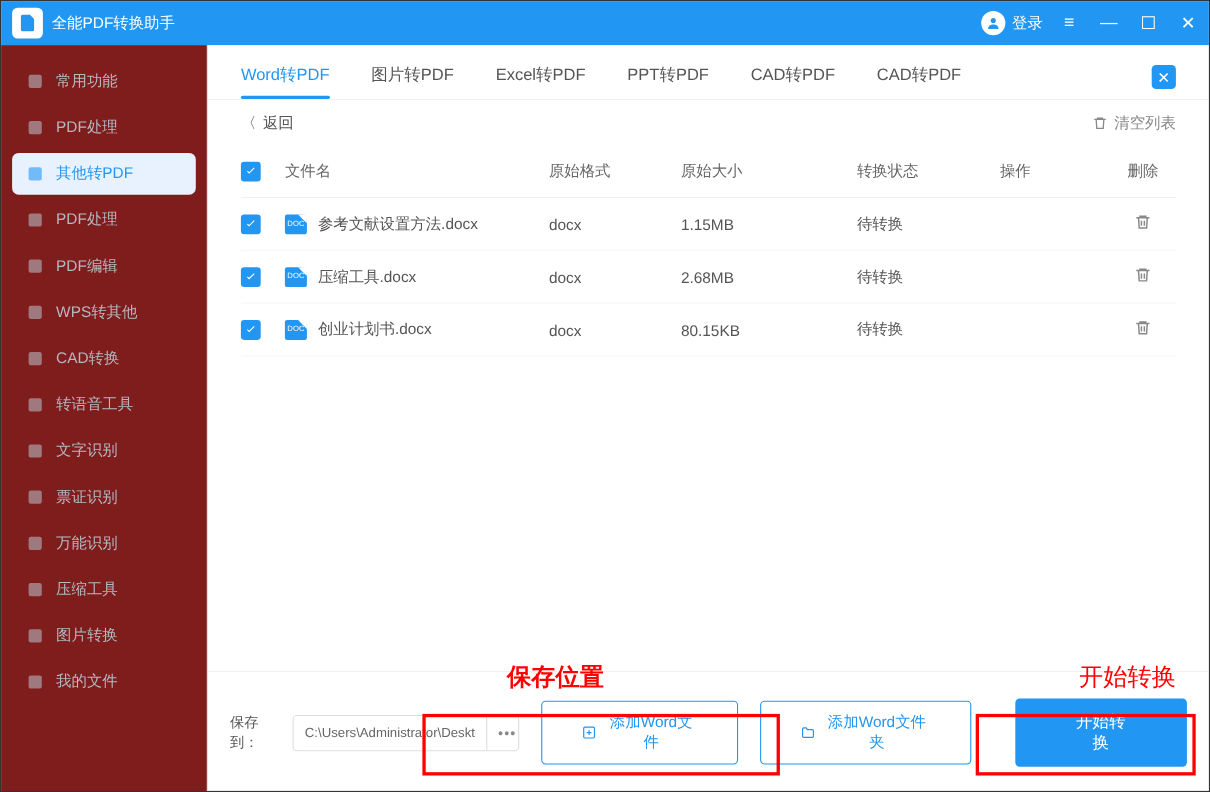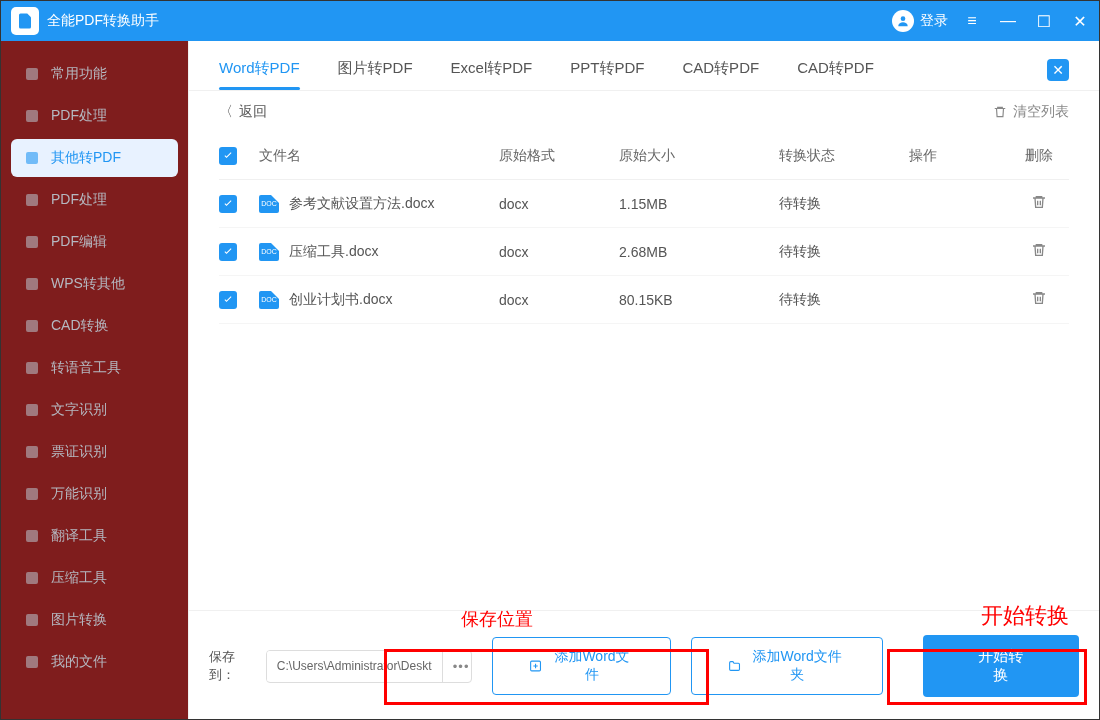--- a/index.html
+++ b/index.html
@@ -38,21 +38,21 @@
     .table-header { color: #666; border-bottom: 1px solid #f0f0f0; }
     .table-row { border-bottom: 1px solid #f5f5f5; }
     .checkbox { width: 18px; height: 18px; border-radius: 3px; background: #2196f3; display: flex; align-items: center; justify-content: center; cursor: pointer; }
     .checkbox svg { width: 12px; height: 12px; fill: #fff; }
     .file-name { display: flex; align-items: center; gap: 10px; }
     .file-icon { width: 20px; height: 18px; background: #2196f3; border-radius: 2px; display: flex; align-items: center; justify-content: center; color: #fff; font-size: 7px; line-height: 1; position: relative; }
     .file-icon::before { content: ''; position: absolute; top: 0; right: 0; border-width: 4px; border-style: solid; border-color: #fff #fff transparent transparent; }
     .delete-icon { cursor: pointer; color: #888; justify-self: center; }
     
     .annotations { position: absolute; pointer-events: none; }
-    .anno-1 { left: 272px; bottom: 90px; color: #ff0000; font-size: 18px; font-weight: 400; }
+    .anno-1 { left: 272px; bottom: 90px; color: #ff0000; font-size: 22px; font-weight: 700; }
     .anno-2 { right: 30px; bottom: 90px; color: #ff0000; font-size: 22px; font-weight: 400; }
     .box-red { position: absolute; border: 3px solid #ff0000; pointer-events: none; }
     .box-1 { left: 195px; bottom: 16px; width: 325px; height: 56px; }
     .box-2 { right: 12px; bottom: 16px; width: 200px; height: 56px; }
     
     .bottom-bar { display: flex; align-items: center; gap: 20px; padding: 24px 20px; border-top: 1px solid #f0f0f0; }
     .save-section { display: flex; align-items: center; gap: 8px; font-size: 13px; color: #555; }
     .save-path { display: flex; align-items: center; border: 1px solid #ddd; border-radius: 4px; overflow: hidden; }
     .save-path input { border: none; padding: 8px 10px; width: 180px; font-size: 12px; color: #666; outline: none; }
     .save-path .more { padding: 8px 10px; border-left: 1px solid #ddd; color: #888; cursor: pointer; font-size: 13px; letter-spacing: 1px; }
@@ -176,28 +176,20 @@
           </svg>
         </span>
         <span>万能识别</span>
       </div>
       <div class="sidebar-item">
         <span class="icon">
           <svg width="16" height="16" viewBox="0 0 24 24" fill="currentColor">
             <rect x="3" y="3" width="18" height="18" rx="3" opacity="0.6"></rect>
           </svg>
         </span>
-        <span>翻译工具</span>
-      </div>
-      <div class="sidebar-item">
-        <span class="icon">
-          <svg width="16" height="16" viewBox="0 0 24 24" fill="currentColor">
-            <rect x="3" y="3" width="18" height="18" rx="3" opacity="0.6"></rect>
-          </svg>
-        </span>
         <span>压缩工具</span>
       </div>
       <div class="sidebar-item">
         <span class="icon">
           <svg width="16" height="16" viewBox="0 0 24 24" fill="currentColor">
             <rect x="3" y="3" width="18" height="18" rx="3" opacity="0.6"></rect>
           </svg>
         </span>
         <span>图片转换</span>
       </div>

